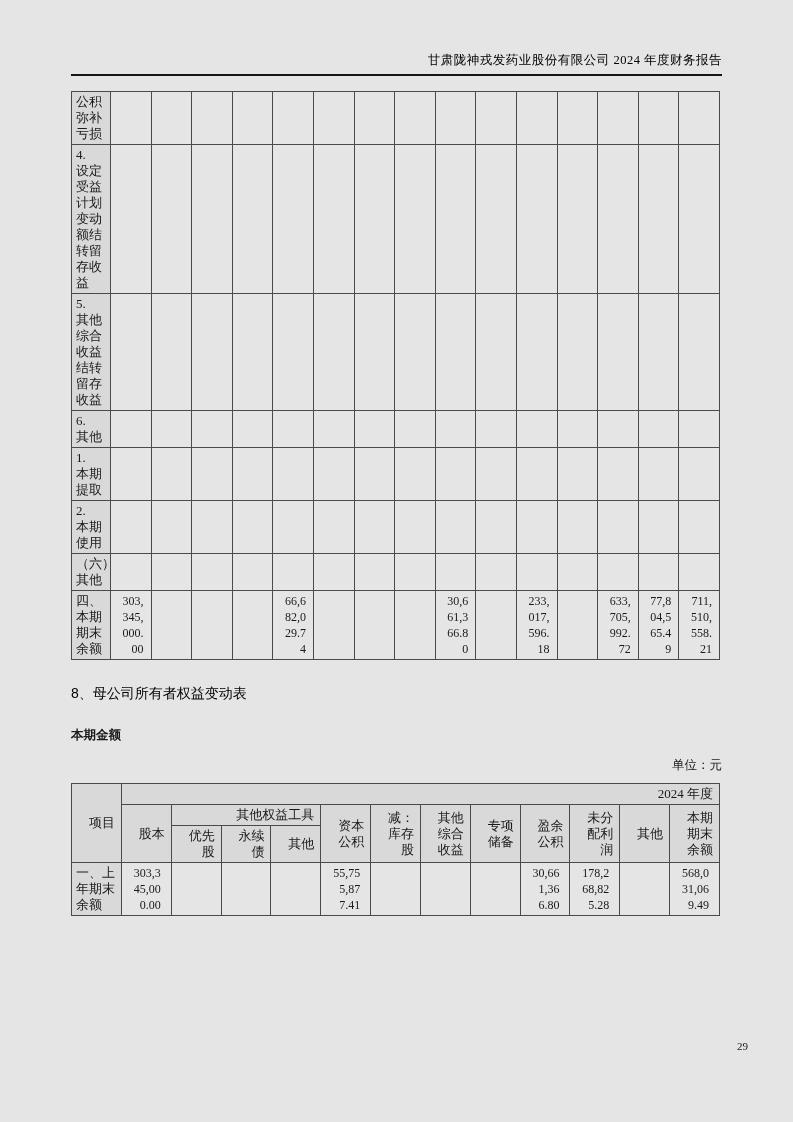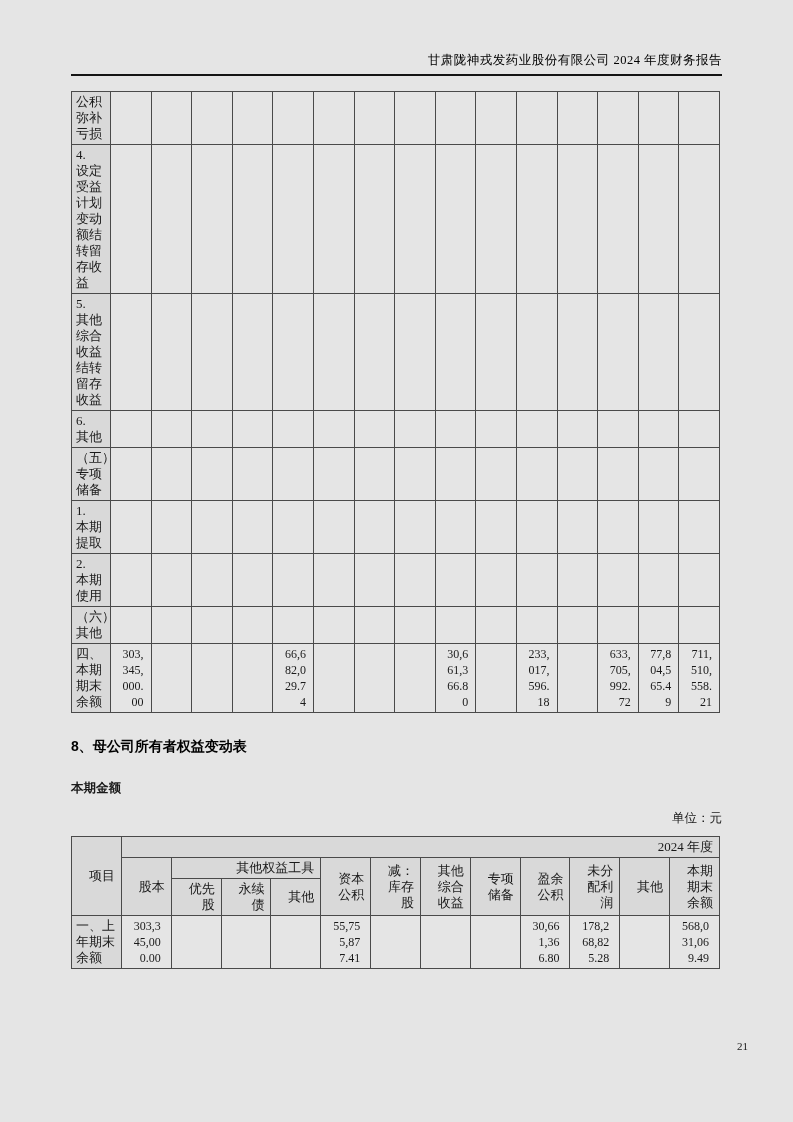--- a/index.html
+++ b/index.html
@@ -22,21 +22,21 @@
 
   .lab {
     background:#d9d9d9; font-size:13px; line-height:16px; padding:2px 4px;
     word-break:break-all; white-space:pre-wrap; vertical-align:middle; text-align:left;
   }
   .num {
     font-size:12px; line-height:16px; padding:2px 7px; text-align:right;
     word-break:break-all; vertical-align:middle;
   }
 
-  .sec-heading { margin-top:25px; font-family:"Liberation Sans","DejaVu Sans",sans-serif; font-weight:bold; font-size:14px; color:#000; }
+  .sec-heading { margin-top:25px; font-family:"Liberation Sans","DejaVu Sans",sans-serif; font-weight:normal; font-size:14px; color:#000; }
   .subtitle { margin-top:24px; font-size:12.5px;font-weight:bold; }
   .unit-line { margin-top:13px; margin-bottom:9px; text-align:right; font-size:12.5px; }
 
   .t2 { margin-top:0px; }
   .t2 col.c-lab { width:50px; }
   .hd {
     background:#d9d9d9; font-size:13px; line-height:16px; padding:2px 6px;
     text-align:right; vertical-align:middle; word-break:break-all; font-weight:normal;
   }
   .t2 .num { padding:2px 10px; }
@@ -126,38 +126,20 @@
             <td class="num"></td>
             <td class="num"></td>
             <td class="num"></td>
             <td class="num"></td>
             <td class="num"></td>
             <td class="num"></td>
           </tr>
           <tr>
             <td class="lab">6.
 其他</td>
-            <td class="num"></td>
-            <td class="num"></td>
-            <td class="num"></td>
-            <td class="num"></td>
-            <td class="num"></td>
-            <td class="num"></td>
-            <td class="num"></td>
-            <td class="num"></td>
-            <td class="num"></td>
-            <td class="num"></td>
-            <td class="num"></td>
-            <td class="num"></td>
-            <td class="num"></td>
-            <td class="num"></td>
-            <td class="num"></td>
-          </tr>
-          <tr>
-            <td class="lab">（五）专项储备</td>
             <td class="num"></td>
             <td class="num"></td>
             <td class="num"></td>
             <td class="num"></td>
             <td class="num"></td>
             <td class="num"></td>
             <td class="num"></td>
             <td class="num"></td>
             <td class="num"></td>
             <td class="num"></td>
@@ -301,14 +283,14 @@
             <td class="num">30,661,366.80</td>
             <td class="num">178,268,825.28</td>
             <td class="num"></td>
             <td class="num">568,031,069.49</td>
           </tr>
         </tbody>
     </table>
 
   </div>
 
-  <div class="page-number">21</div>
+  <div class="page-number">29</div>
 </div>
 
 </body></html>

